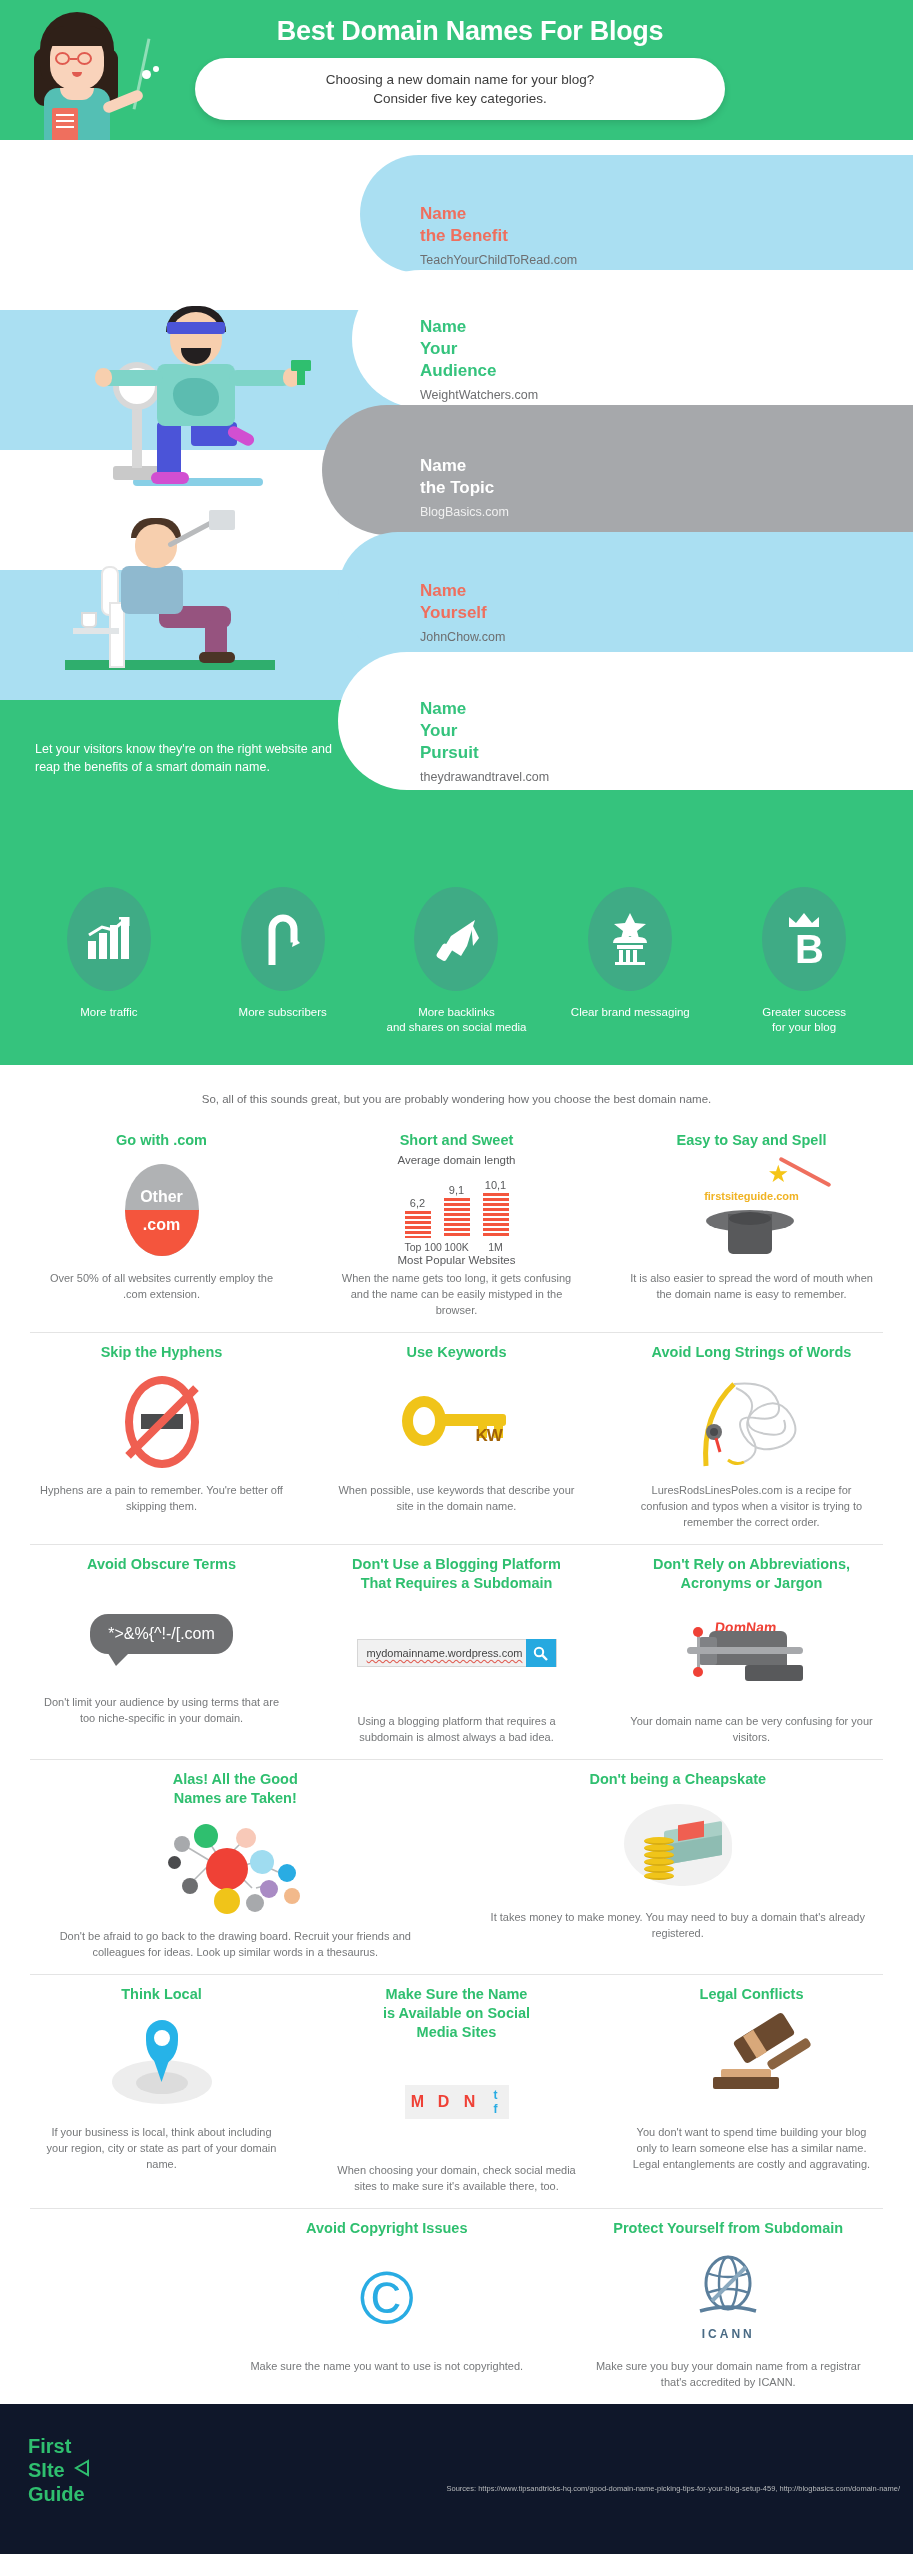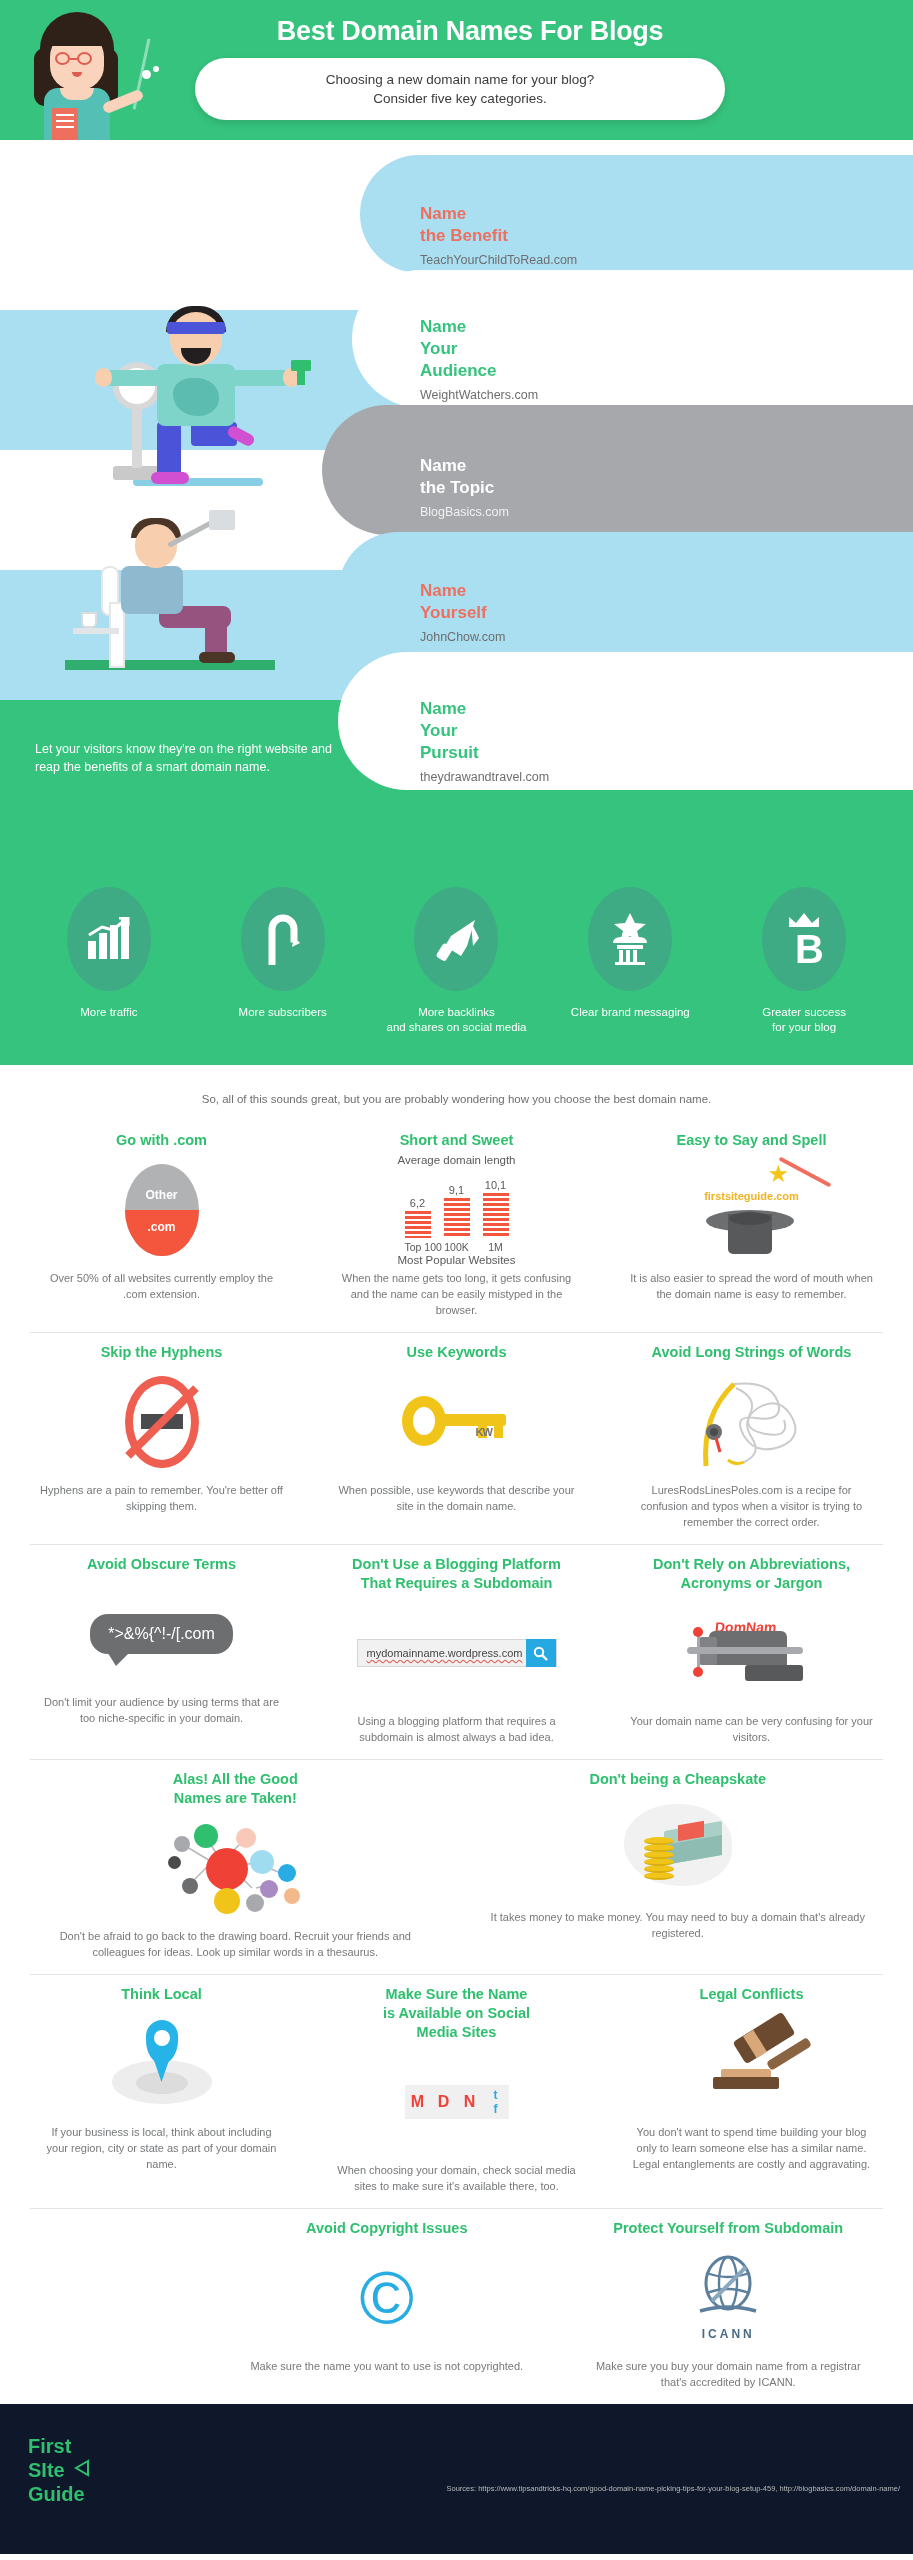--- a/index.html
+++ b/index.html
@@ -214,21 +214,21 @@
     flex: 1; text-align: center; padding: 0 10px;
     display: flex; flex-direction: column; align-items: center;
   }
   .tip-title { color: #2fbf6f; font-weight: bold; font-size: 14.5px; line-height: 19px; margin-bottom: 8px; }
   .tip-art { height: 104px; display: flex; align-items: center; justify-content: center; width: 100%; }
   .tip-text { font-size: 11px; line-height: 16px; color: #76787a; margin-top: 8px; }
 
   
   .pie { width: 74px; height: 92px; border-radius: 50%; background: #b0b2b4; position: relative; overflow: hidden; }
   .pie .half { position: absolute; left: 0; bottom: 0; width: 100%; height: 50%; background: #f4553d; }
-  .pie .lab { position: absolute; width: 100%; text-align: center; color: #ffffff; font-size: 12px; font-weight: bold; }
+  .pie .lab { position: absolute; width: 100%; text-align: center; color: #ffffff; font-size: 16px; font-weight: bold; }
   .pie .lab-top { top: 24px; } .pie .lab-bot { bottom: 22px; }
 
   
   .chart { width: 100%; }
   .chart-title { font-size: 11.5px; color: #58595b; margin-bottom: 6px; }
   .bars { display: flex; align-items: flex-end; justify-content: center; gap: 13px; height: 66px; }
   .bar-col { display: flex; flex-direction: column; align-items: center; }
   .bar-val { font-size: 11px; color: #58595b; margin-bottom: 2px; }
   .bar { width: 26px; background: repeating-linear-gradient(#f4553d 0 3px, #ffffff 3px 5px); }
   .bar-axis { display: flex; justify-content: center; gap: 13px; margin-top: 3px; }
@@ -249,21 +249,21 @@
   .nohy-ring { position: absolute; left: 0; top: 0; width: 74px; height: 92px; border: 8px solid #ef5f51; border-radius: 50%; }
   .nohy-bar { position: absolute; left: 16px; top: 38px; width: 42px; height: 15px; background: #4a4b4d; }
   .nohy-slash { position: absolute; left: 33px; top: -2px; width: 8px; height: 96px; background: #ef5f51; transform: rotate(45deg); }
 
   
   .key { position: relative; width: 110px; height: 60px; }
   .key-head { position: absolute; left: 0; top: 4px; width: 44px; height: 50px; border: 11px solid #f0c419; border-radius: 50%; }
   .key-shaft { position: absolute; left: 40px; top: 22px; width: 64px; height: 12px; background: #f0c419; border-radius: 0 3px 3px 0; }
   .key-t1 { position: absolute; left: 76px; top: 32px; width: 9px; height: 14px; background: #f0c419; }
   .key-t2 { position: absolute; left: 92px; top: 32px; width: 9px; height: 14px; background: #f0c419; }
-  .key-kw { position: absolute; left: 74px; top: 34px; color: #737373; font-size: 11px; font-weight: bold; letter-spacing: -1px; }
+  .key-kw { position: absolute; left: 74px; top: 34px; color: #a16207; font-size: 17px; font-weight: bold; letter-spacing: -1px; }
 
   
   .tangle { position: relative; width: 120px; height: 96px; }
 
   
   .obsc { position: relative; }
   .obsc-bub { background: #6d6e70; color: #ffffff; font-size: 16px; padding: 11px 18px; border-radius: 18px; }
   .obsc-tail { position: absolute; left: 16px; bottom: -12px; width: 0; height: 0; border-left: 10px solid transparent; border-right: 16px solid transparent; border-top: 16px solid #6d6e70; }
 
   

